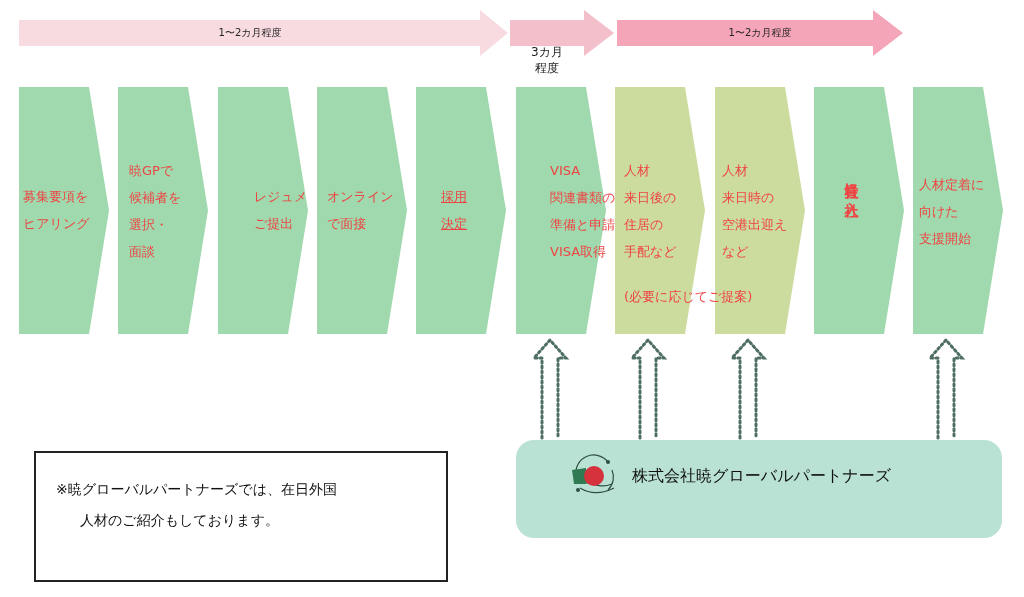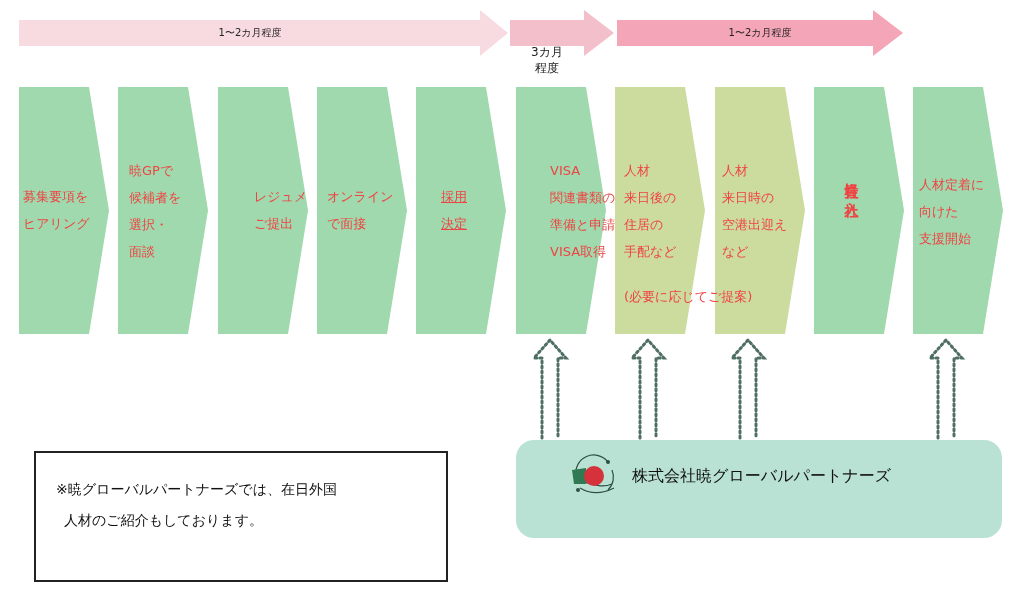--- a/index.html
+++ b/index.html
@@ -118,14 +118,14 @@
     <path d="M4 20 L18 18 L18 34 L6 34 Z" fill="#2f7a52"></path>
     <circle cx="26" cy="26" r="10" fill="#d5323c"></circle>
     <circle cx="40" cy="12" r="2" fill="#2f4f44"></circle>
     <circle cx="10" cy="40" r="2" fill="#2f4f44"></circle>
   </svg>
   <div class="follow-text" style="left:116px; top:26px;">株式会社暁グローバルパートナーズ</div>
 </div>
 
 <div class="note-box">
   <div class="note-line" style="left:20px; top:28px;">※暁グローバルパートナーズでは、在日外国</div>
-  <div class="note-line" style="left:28px; top:59px;">人材のご紹介もしております。</div>
+  <div class="note-line" style="left:44px; top:59px;">人材のご紹介もしております。</div>
 </div>
 
 </body></html>

